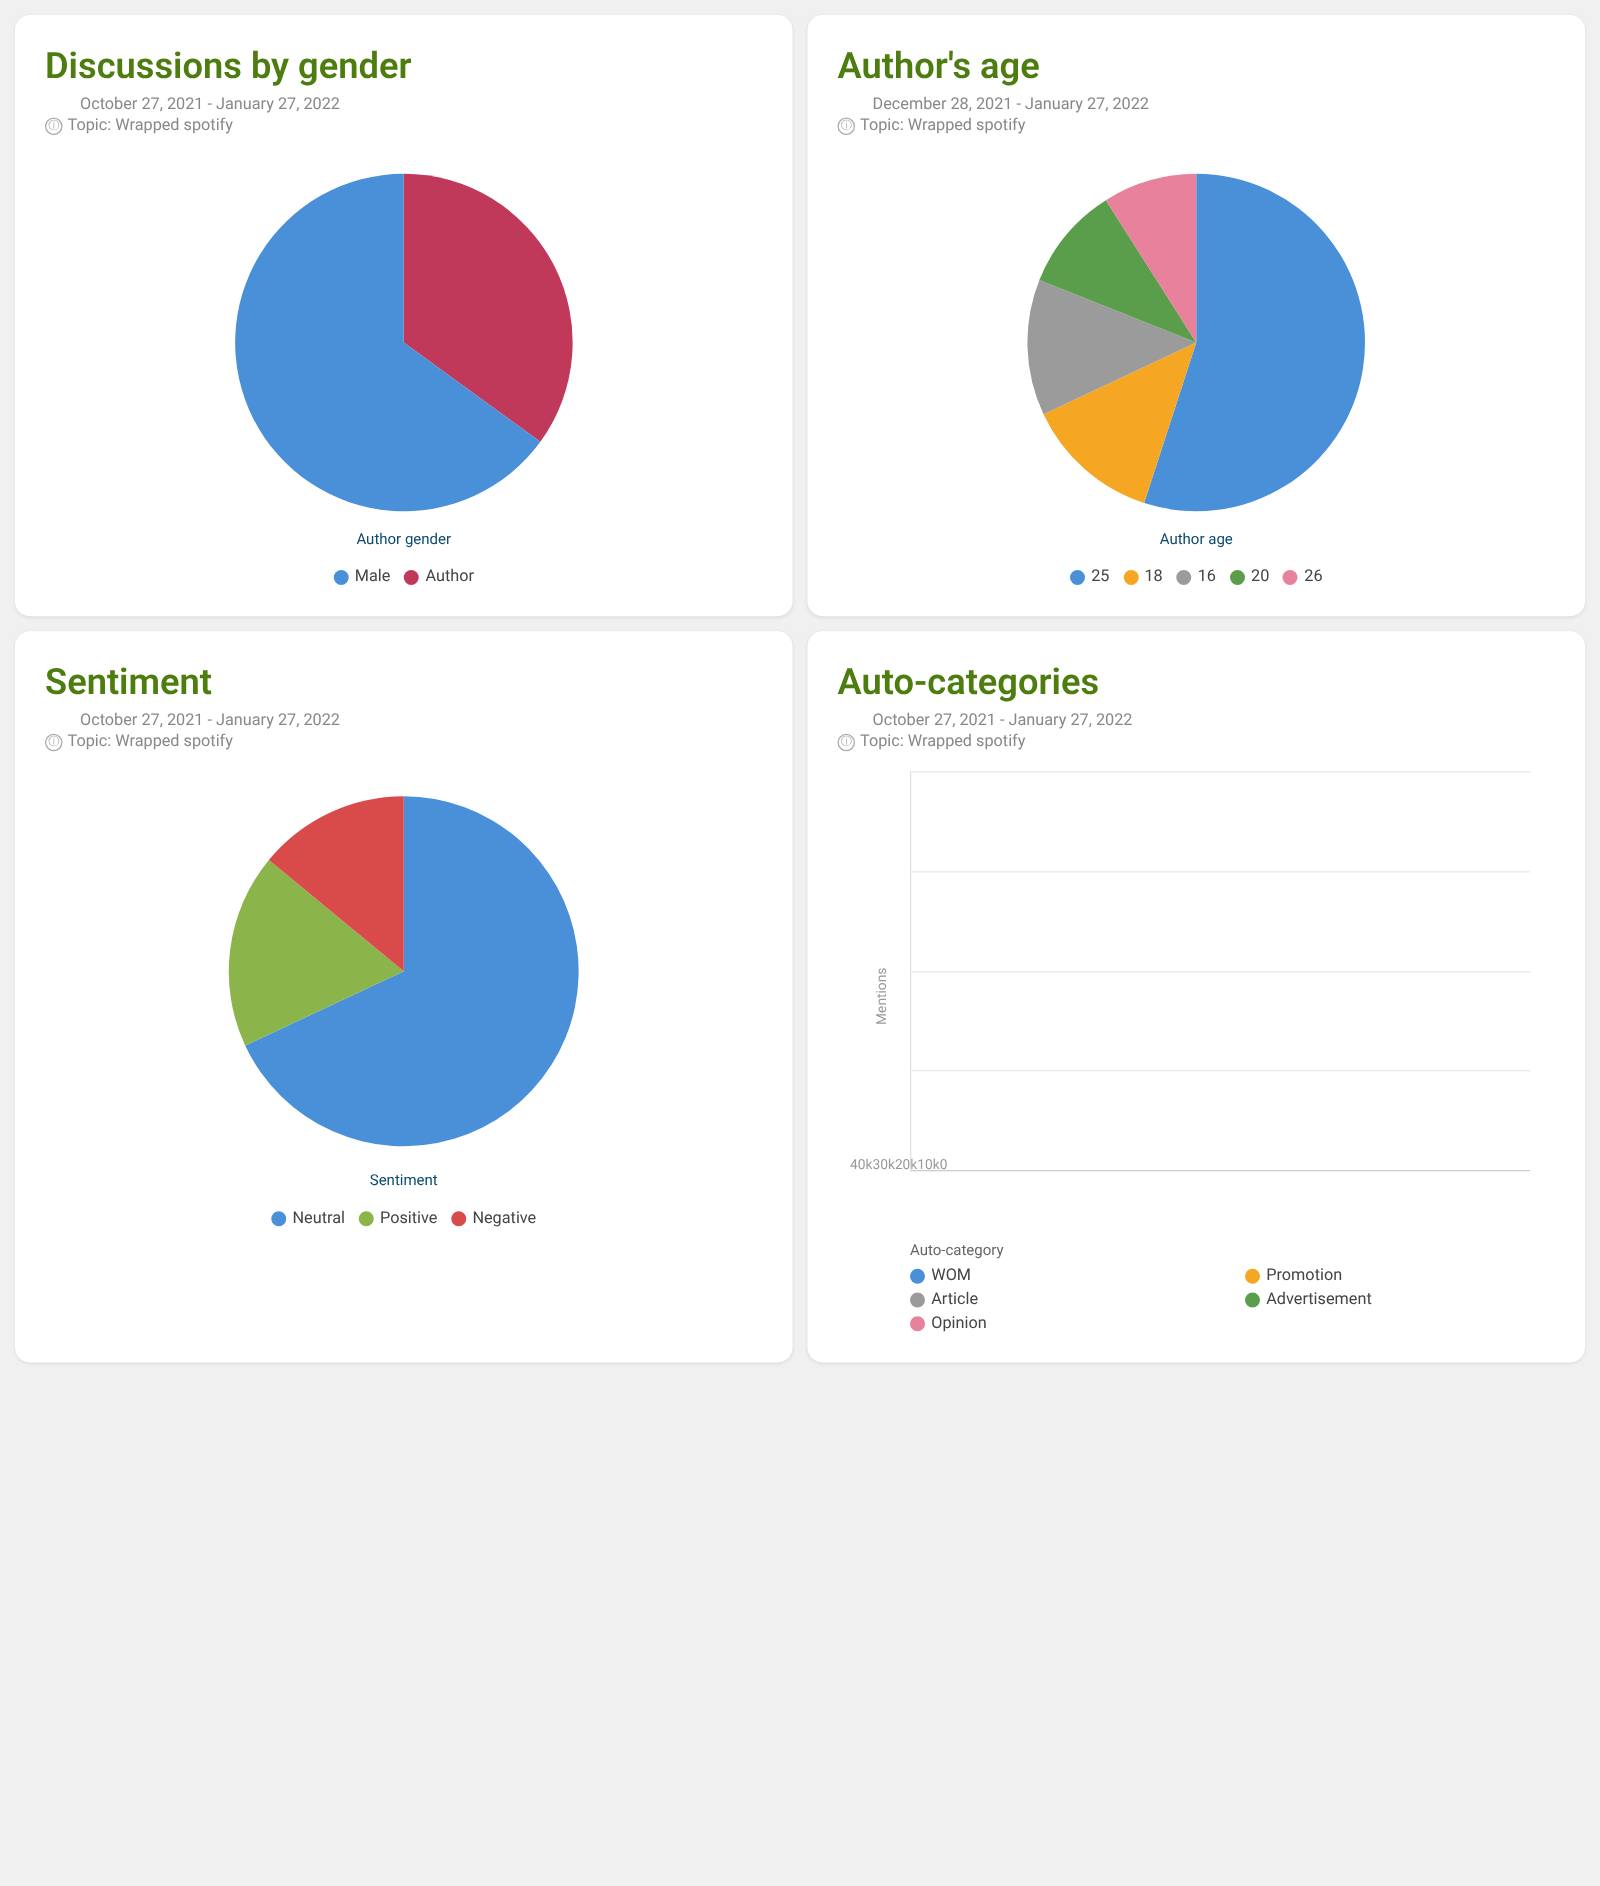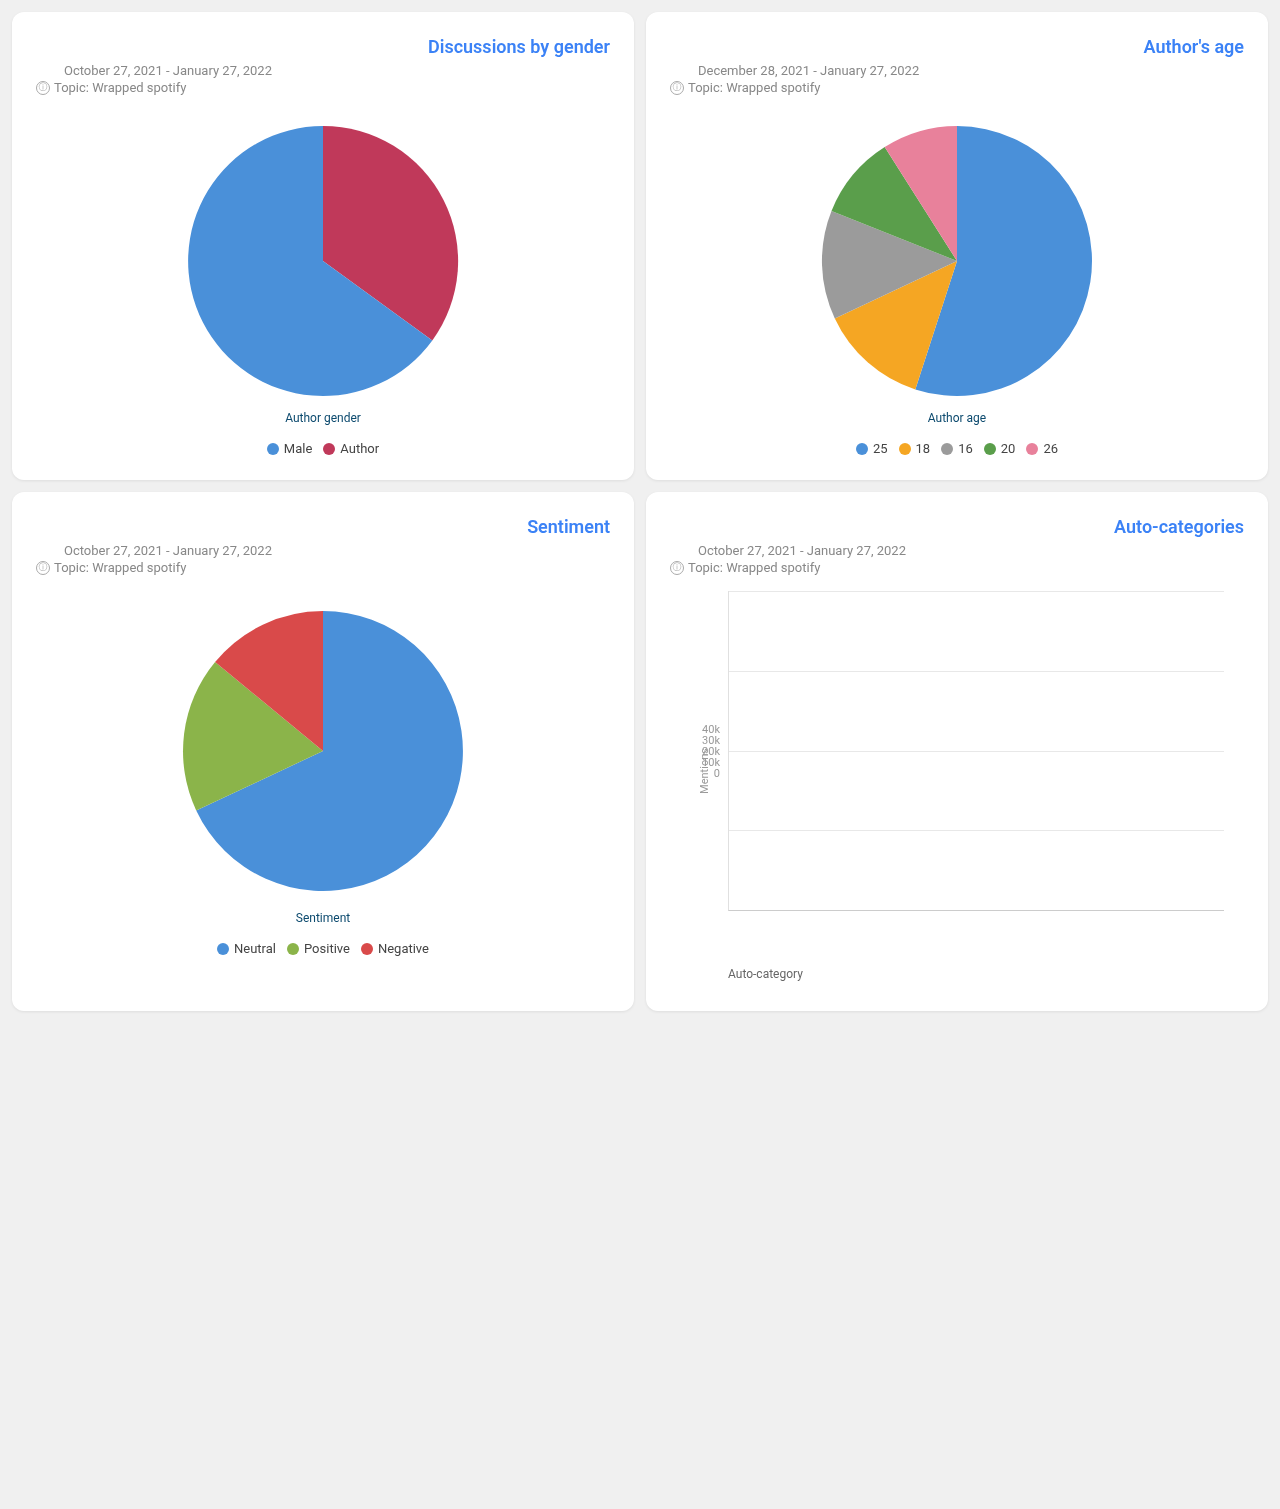--- a/index.html
+++ b/index.html
@@ -16,25 +16,24 @@
       grid-template-rows: auto auto;
       gap: 12px;
     }
     .card {
       background: #fff;
       border-radius: 12px;
       padding: 24px;
       box-shadow: 0 1px 3px rgba(0,0,0,0.08);
     }
     .card-title {
-      font-size: 18px;
+      font-size: 29px;
       font-weight: 600;
-      color: #3b82f6;
+      color: #4d7c0f;
       margin-bottom: 6px;
-      text-align: right;
     }
     .card-date {
       font-size: 13px;
       color: #888;
       margin-bottom: 2px;
       margin-left: 28px;
     }
     .card-topic {
       font-size: 13px;
       color: #888;
@@ -219,21 +218,21 @@
   <div class="card">
     <div class="card-title">Auto-categories</div>
     <div class="card-date">October 27, 2021 - January 27, 2022</div>
     <div class="card-topic">
       <span class="topic-icon">ⓘ</span>
       <span>Topic: Wrapped spotify</span>
     </div>
     <div class="bar-chart-container">
       <div style="position:relative; height:360px;">
 
-        <div style="position:absolute; left:0; top:0; bottom:40px; width:40px; display:flex; flex-direction:column; justify-content:center; align-items:flex-end;">
+        <div style="position:absolute; left:0; top:0; bottom:40px; width:40px; display:flex; flex-direction:row; justify-content:space-between; align-items:flex-end;">
           <span class="y-label">40k</span>
           <span class="y-label">30k</span>
           <span class="y-label">20k</span>
           <span class="y-label">10k</span>
           <span class="y-label">0</span>
         </div>
 
         <div style="position:absolute; left:2px; top:50%; transform:translateY(-50%) rotate(-90deg); transform-origin:center; font-size:11px; color:#999; white-space:nowrap;">Mentions</div>
 
         <div style="position:absolute; left:48px; right:10px; top:0; bottom:40px; border-bottom:1.5px solid #ccc; border-left:1px solid #e0e0e0;">
@@ -253,17 +252,39 @@
 
             <div class="bar" style="height:12.5%; background:#5A9E4B; width:60px;"></div>
 
             <div class="bar" style="height:10%; background:#E8819B; width:60px;"></div>
           </div>
         </div>
       </div>
 
       <div style="padding-left:48px; margin-top:16px;">
         <div style="font-size:12px; color:#666; margin-bottom:6px;">Auto-category</div>
+        <div style="display:grid; grid-template-columns:1fr 1fr; gap:4px 30px;">
+          <div class="legend-item">
+            <div class="legend-dot" style="background:#4A90D9"></div>
+            <span>WOM</span>
+          </div>
+          <div class="legend-item">
+            <div class="legend-dot" style="background:#F5A623"></div>
+            <span>Promotion</span>
+          </div>
+          <div class="legend-item">
+            <div class="legend-dot" style="background:#9B9B9B"></div>
+            <span>Article</span>
+          </div>
+          <div class="legend-item">
+            <div class="legend-dot" style="background:#5A9E4B"></div>
+            <span>Advertisement</span>
+          </div>
+          <div class="legend-item">
+            <div class="legend-dot" style="background:#E8819B"></div>
+            <span>Opinion</span>
+          </div>
+        </div>
       </div>
     </div>
   </div>
 
 </div>
 
 </body></html>

